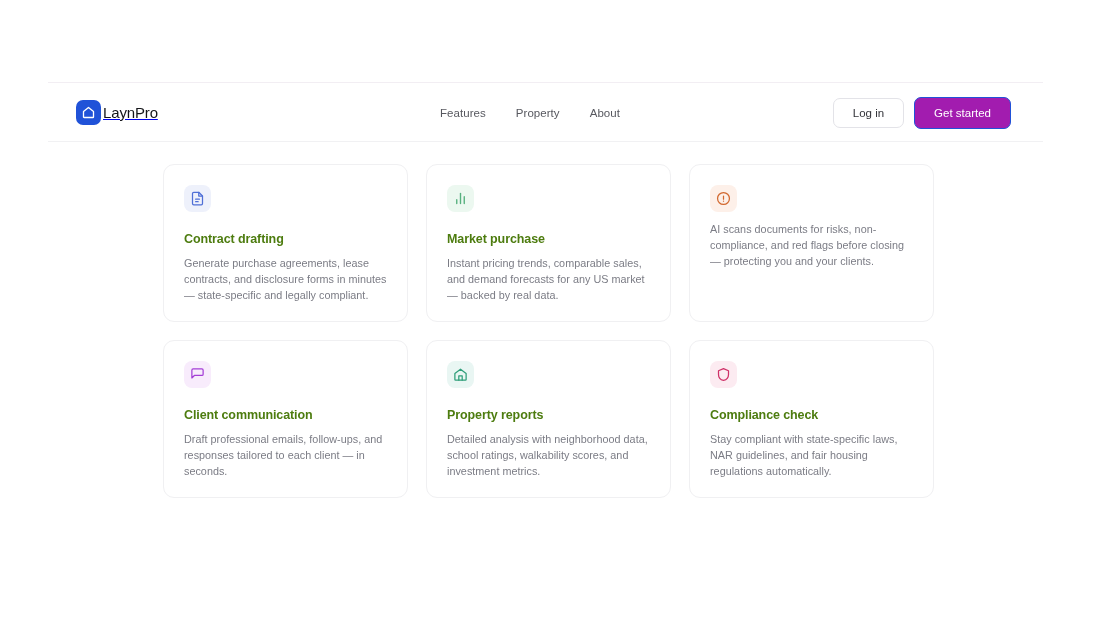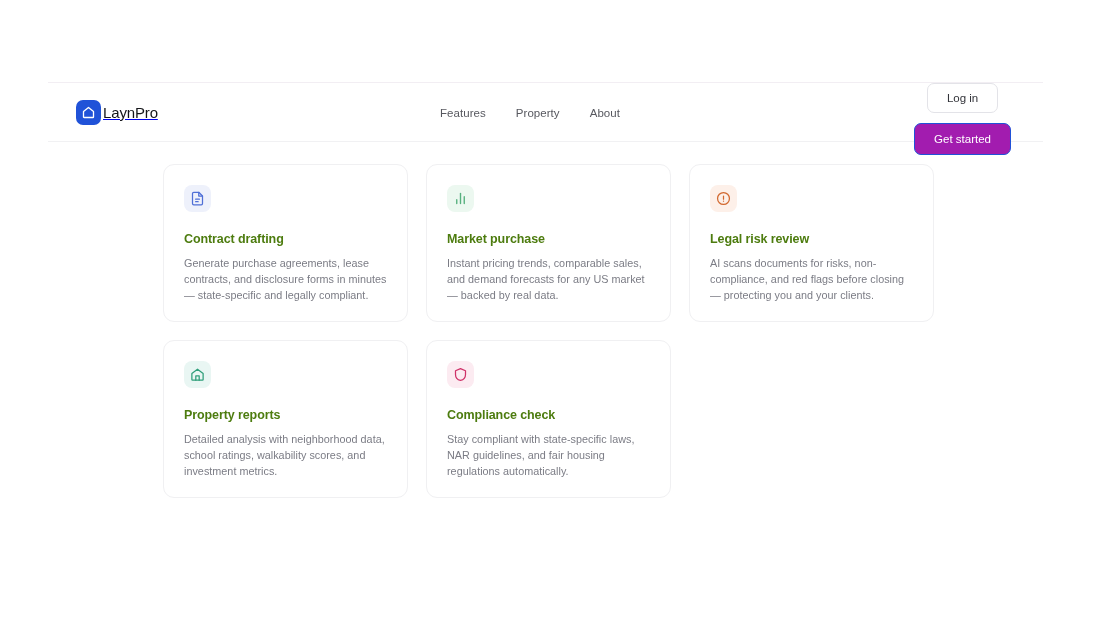--- a/index.html
+++ b/index.html
@@ -77,21 +77,20 @@
   }
 
   .header-actions {
     position: absolute;
     right: 32px;
     top: 0;
     height: 60px;
     display: flex;
     align-items: center;
     gap: 10px;
-    flex-direction: column;
   }
   .btn {
     font-family: "Liberation Sans", sans-serif;
     font-size: 11.5px;
     border-radius: 7px;
     cursor: pointer;
     white-space: nowrap;
     box-sizing: border-box;
   }
   .btn-login {
@@ -213,24 +212,32 @@
     </article>
 
     <article class="feature-card">
       <div class="icon-tile" style="background:#fdf0e9">
         <svg width="15" height="15" viewBox="0 0 24 24" fill="none" stroke="#d2682f" stroke-width="2" stroke-linecap="round" stroke-linejoin="round">
           <circle cx="12" cy="12" r="9.5"></circle>
           <line x1="12" y1="8" x2="12" y2="13"></line>
           <line x1="12" y1="16.2" x2="12" y2="16.3"></line>
         </svg>
       </div>
-      <div class="card-title">Legal risk review</div>
       <div class="card-desc">AI scans documents for risks, non-compliance, and red flags before closing — protecting you and your clients.</div>
     </article>
 
+    <article class="feature-card">
+      <div class="icon-tile" style="background:#f8ecfc">
+        <svg width="15" height="15" viewBox="0 0 24 24" fill="none" stroke="#a43fd6" stroke-width="2" stroke-linecap="round" stroke-linejoin="round">
+          <path d="M21 11.5a2 2 0 0 1-2 2H7l-4 4V5a2 2 0 0 1 2-2h14a2 2 0 0 1 2 2z"></path>
+        </svg>
+      </div>
+      <div class="card-title">Client communication</div>
+      <div class="card-desc">Draft professional emails, follow-ups, and responses tailored to each client — in seconds.</div>
+    </article>
 
     <article class="feature-card">
       <div class="icon-tile" style="background:#e9f6f3">
         <svg width="15" height="15" viewBox="0 0 24 24" fill="none" stroke="#2f9e7a" stroke-width="2" stroke-linecap="round" stroke-linejoin="round">
           <path d="M3 10.5 12 3.5l9 7V20a1 1 0 0 1-1 1H4a1 1 0 0 1-1-1z"></path>
           <polyline points="9.3 21 9.3 14 14.7 14 14.7 21"></polyline>
         </svg>
       </div>
       <div class="card-title">Property reports</div>
       <div class="card-desc">Detailed analysis with neighborhood data, school ratings, walkability scores, and investment metrics.</div>

